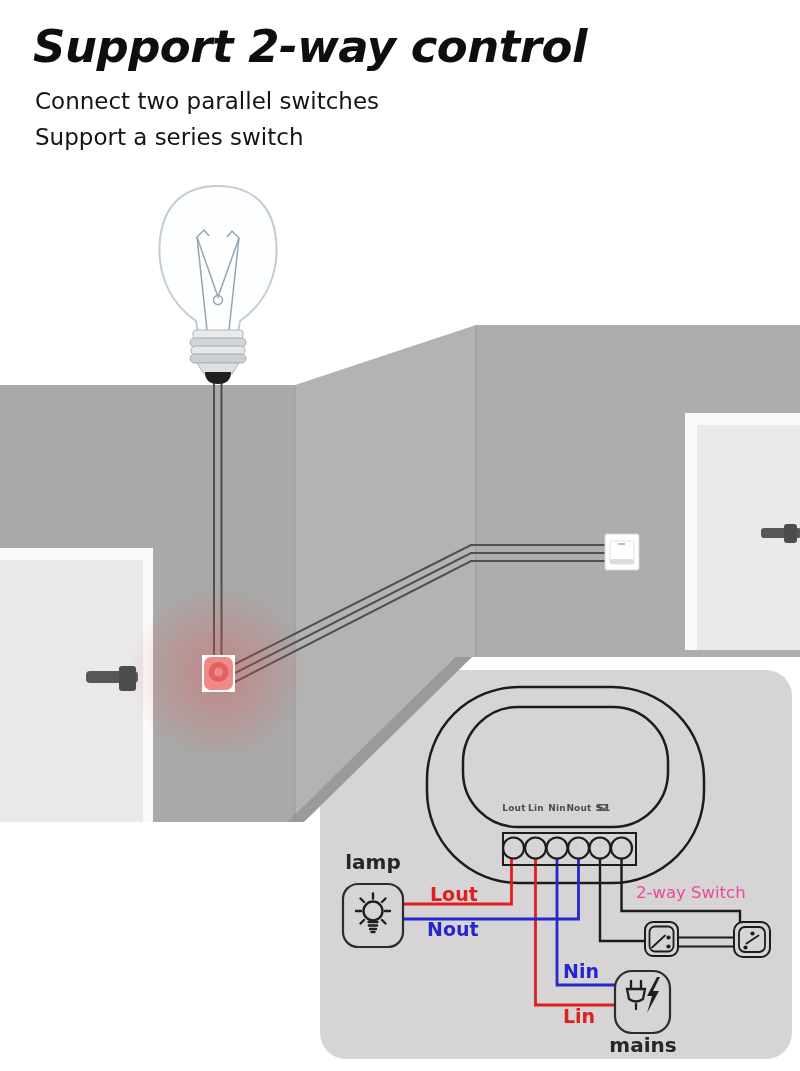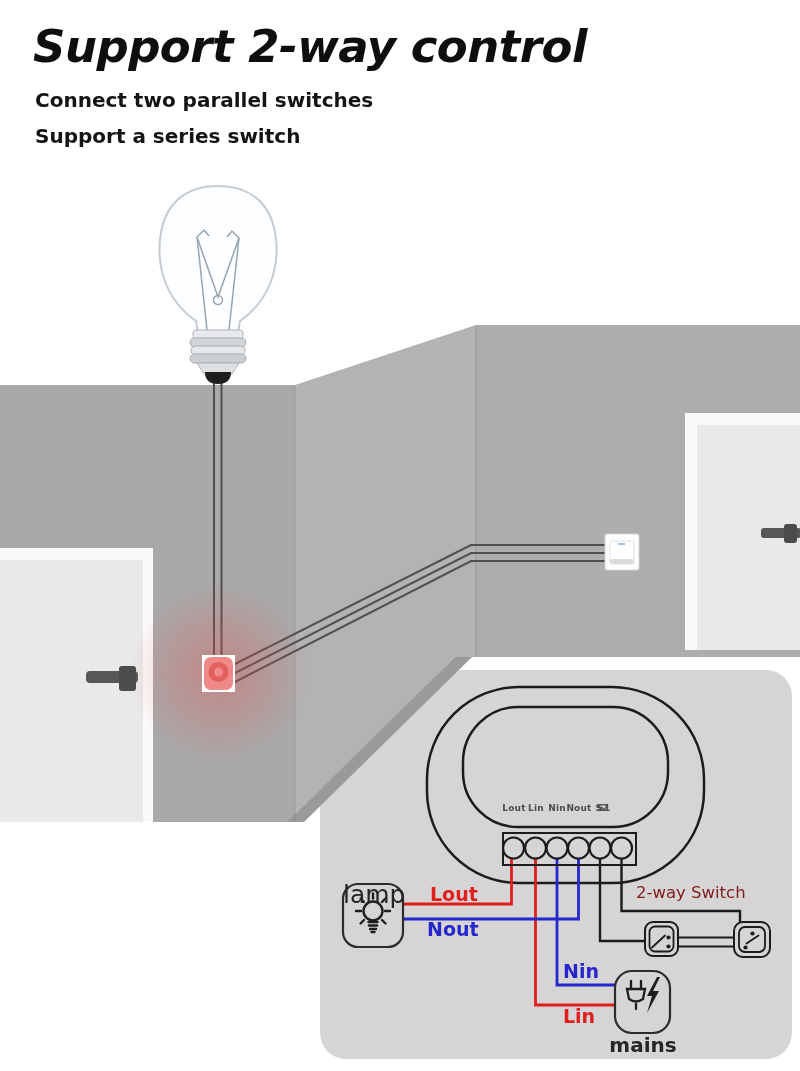--- a/index.html
+++ b/index.html
@@ -3,34 +3,34 @@
 <meta charset="utf-8">
 <style>
   html,body{margin:0;padding:0;background:#fff;}
   #stage{position:relative;width:800px;height:1071px;overflow:hidden;background:#ffffff;
          font-family:"DejaVu Sans","Liberation Sans",sans-serif;}
   .abs{position:absolute;}
 
   
   .title{left:33px;top:20px;font-size:45px;font-weight:800;font-style:italic;
          color:#0e0e0e;letter-spacing:-0.5px;white-space:nowrap;}
-  .sub{left:35px;font-size:20px;color:#141414;white-space:nowrap;font-weight:bold;}
+  .sub{left:35px;font-size:23px;color:#141414;white-space:nowrap;}
   .sub1{top:88px;} .sub2{top:124px;}
 
   
   .panel{left:320px;top:670px;width:472px;height:389px;background:#d7d4d5;border-radius:26px;}
 
   
   #scene{left:0;top:0;pointer-events:none;}
 
   
   .dlabel{white-space:nowrap;z-index:5;}
-  .lamp-lbl {left:343px;top:880px;width:60px;text-align:center;font-size:25px;font-weight:400;color:#262626;}
+  .lamp-lbl {left:343px;top:850px;width:60px;text-align:center;font-size:20px;font-weight:700;color:#262626;}
   .mains-lbl{left:607px;top:1033px;width:72px;text-align:center;font-size:20px;font-weight:700;color:#262626;}
-  .sw2-lbl  {left:636px;top:883px;font-size:16.5px;font-weight:500;color:#7f1d1d;}
+  .sw2-lbl  {left:636px;top:883px;font-size:16.5px;font-weight:500;color:#ec4899;}
   .lout-lbl {left:430px;top:883px;font-size:19px;font-weight:600;color:#df1f1e;}
   .nout-lbl {left:427px;top:918px;font-size:19px;font-weight:600;color:#2526cc;}
   .nin-lbl  {left:563px;top:960px;font-size:19px;font-weight:600;color:#2526cc;}
   .lin-lbl  {left:563px;top:1005px;font-size:19px;font-weight:600;color:#df1f1e;}
   .term{top:803px;transform:translateX(-50%);font-size:9px;font-weight:700;color:#4c4c4c;letter-spacing:0.2px;}
   .t0{left:514px;} .t1{left:536px;} .t2{left:557px;} .t3{left:579px;} .t4{left:604px;} .t5{left:602px;}
 </style>
 </head>
 <body>
 

